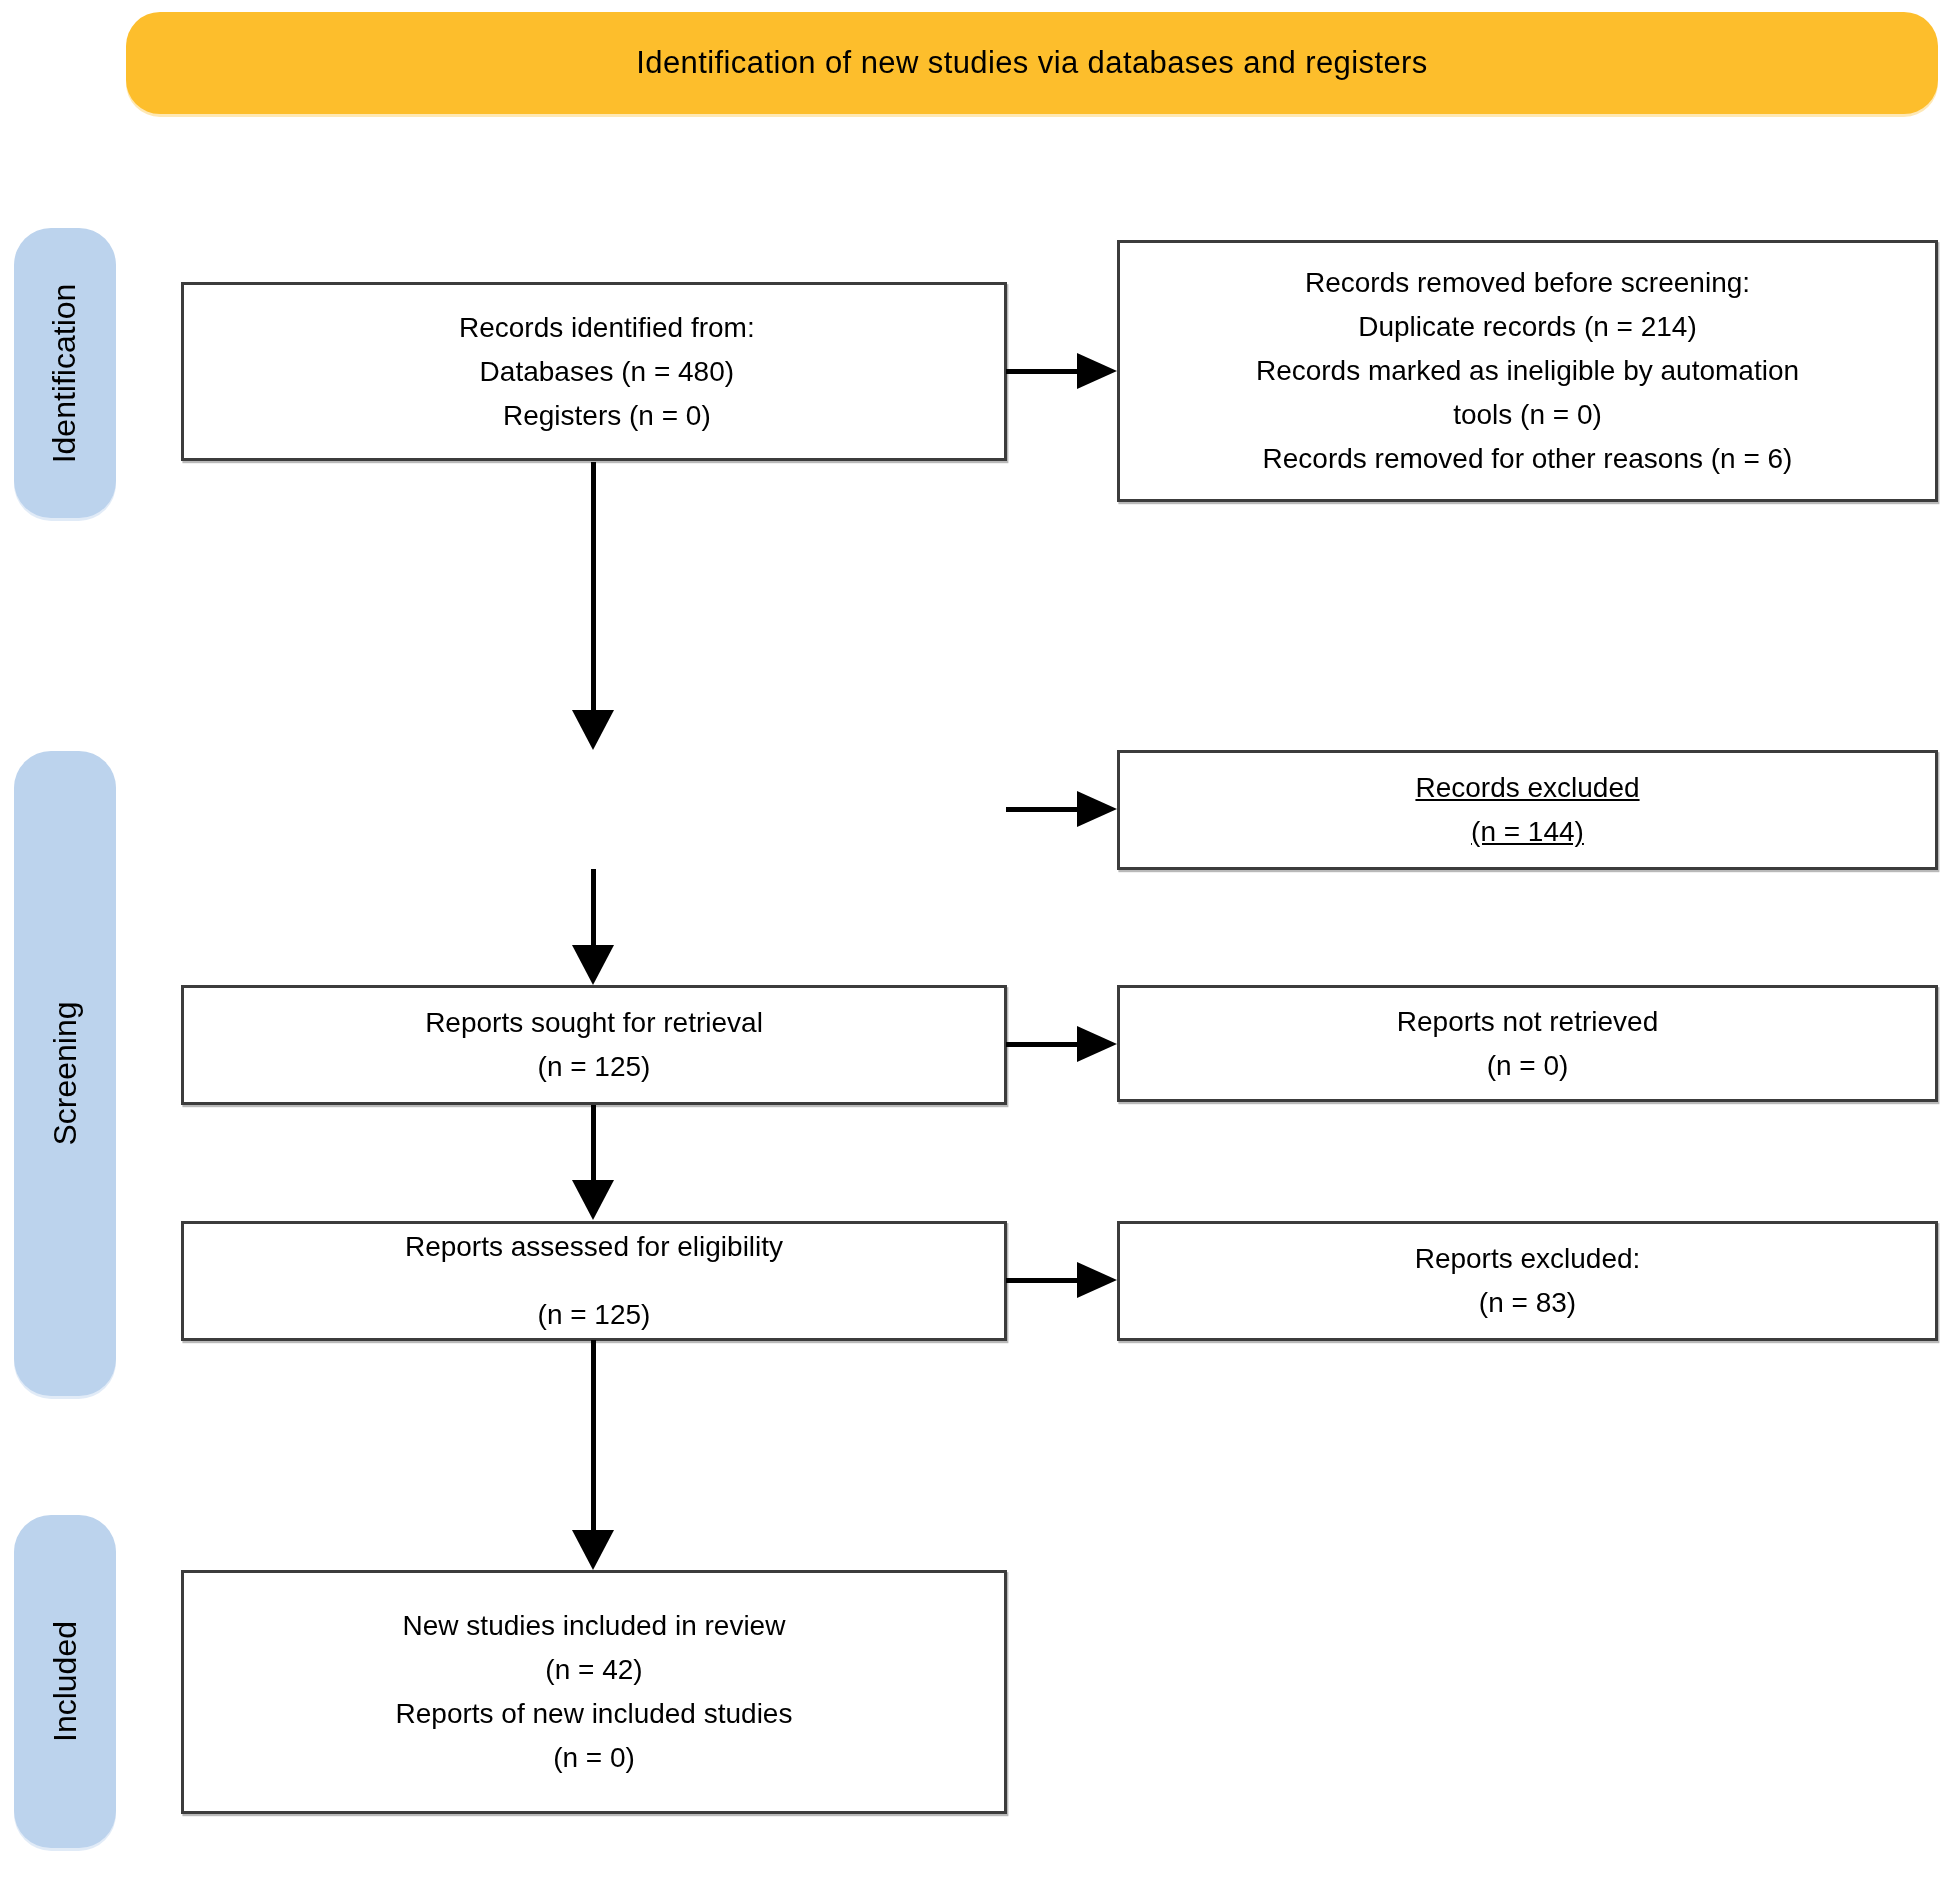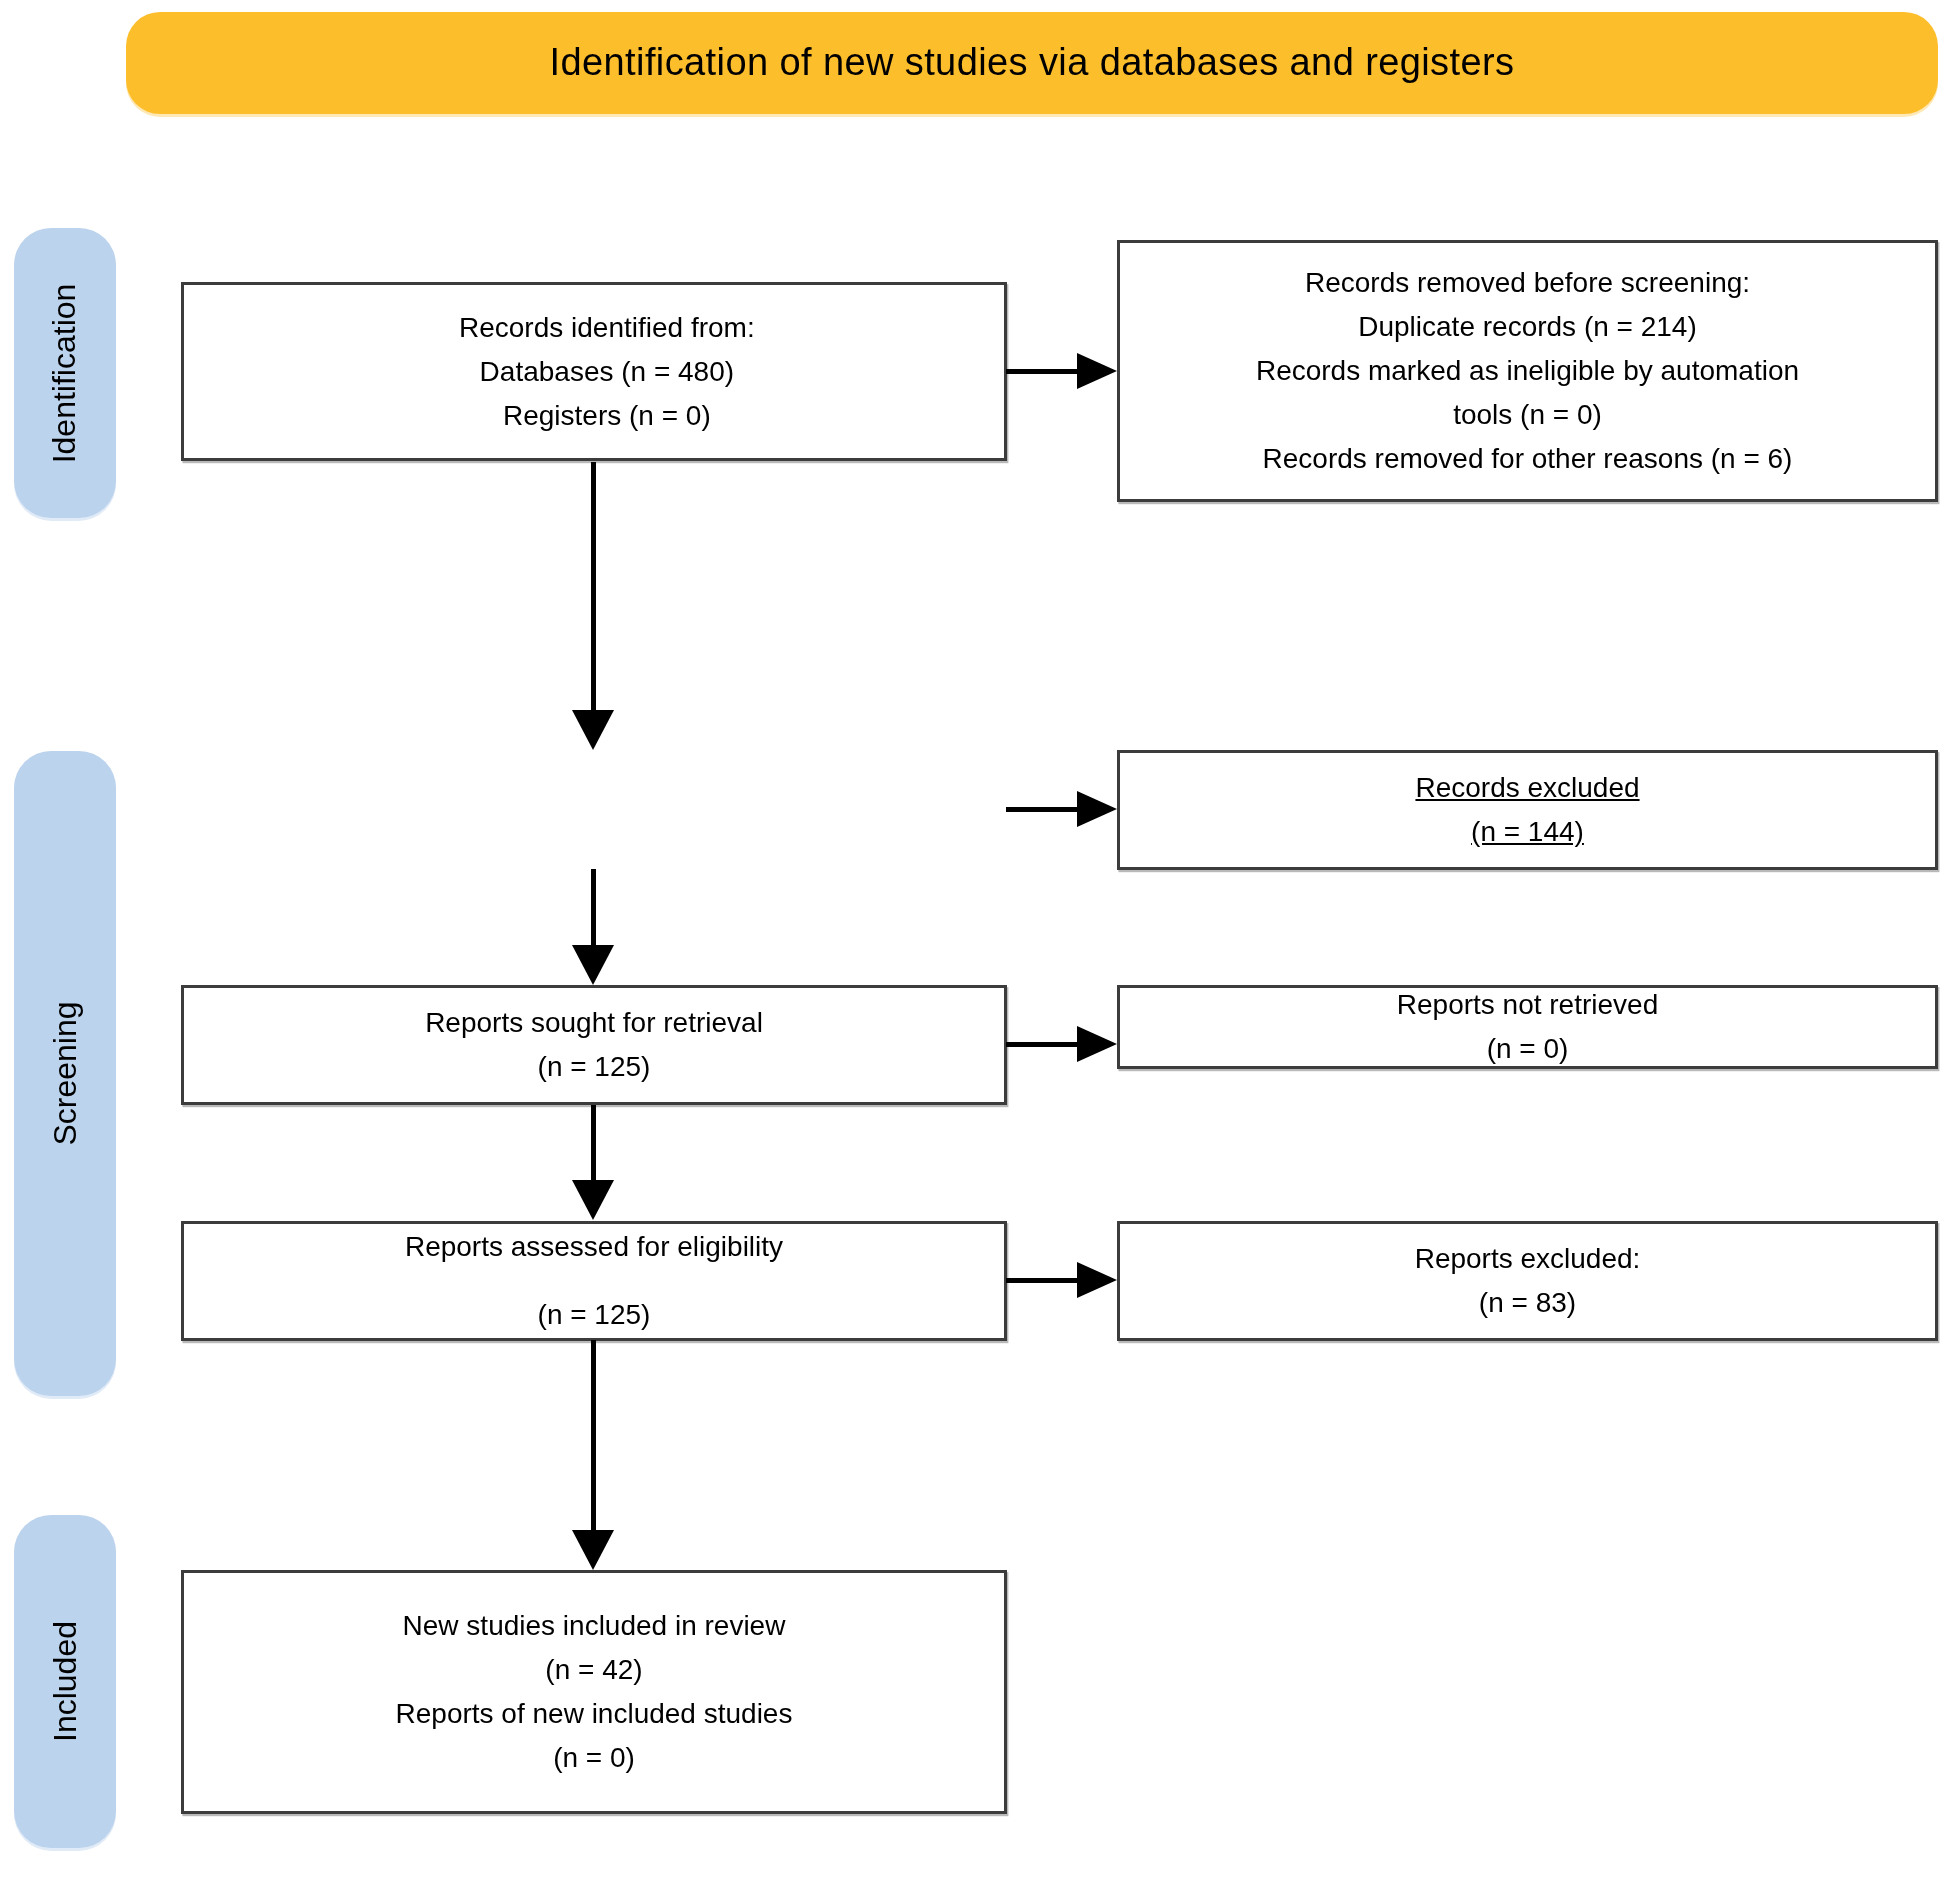--- a/index.html
+++ b/index.html
@@ -15,21 +15,21 @@
   
   .banner{
     position:absolute;
     left:126px; top:11.5px;
     width:1812px; height:102px;
     background:#FDBE2C;
     border-radius:34px;
     display:flex; align-items:center; justify-content:center;
     box-shadow:0 2.9px 0 rgba(253,190,44,.35);
   }
-  .banner span{ font-size:38px; letter-spacing:0.4px; }
+  .banner span{ font-size:31px; letter-spacing:0.4px; }
 
   
   .pill{
     position:absolute;
     left:14.3px; width:102px;
     background:#BCD3ED;
     border-radius:37px;
     display:flex; align-items:center; justify-content:center;
     box-shadow:0 2.9px 0 rgba(188,211,237,.45);
   }
@@ -56,21 +56,21 @@
   }
   .box .line{ font-size:28px; line-height:44px; }
 
   .col-left{ left:181px; width:826px; }
   .col-right{ left:1117px; width:821px; }
   .b1{ top:282px; height:179px;padding-left:40px; }
   .r1{ top:240px; height:262px; }
   .b2{ top:750px; height:120px; }
   .r2{ top:750px; height:120px;text-decoration:underline; }
   .b3{ top:985px; height:120px; }
-  .r3{ top:985px; height:84px; }
+  .r3{ top:985px; height:117px; }
   .b4{ top:1221px; height:120px;gap:24px; }
   .r4{ top:1221px; height:120px; }
   .b5{ top:1570px; height:244px;justify-content:center; }
 
   
   .vline{ position:absolute; left:591px; width:5px; background:#000; }
   .hline{ position:absolute; height:5px; background:#000; }
   .head-down{
     position:absolute; left:572px; width:0; height:0;
     border-left:21.5px solid transparent;

